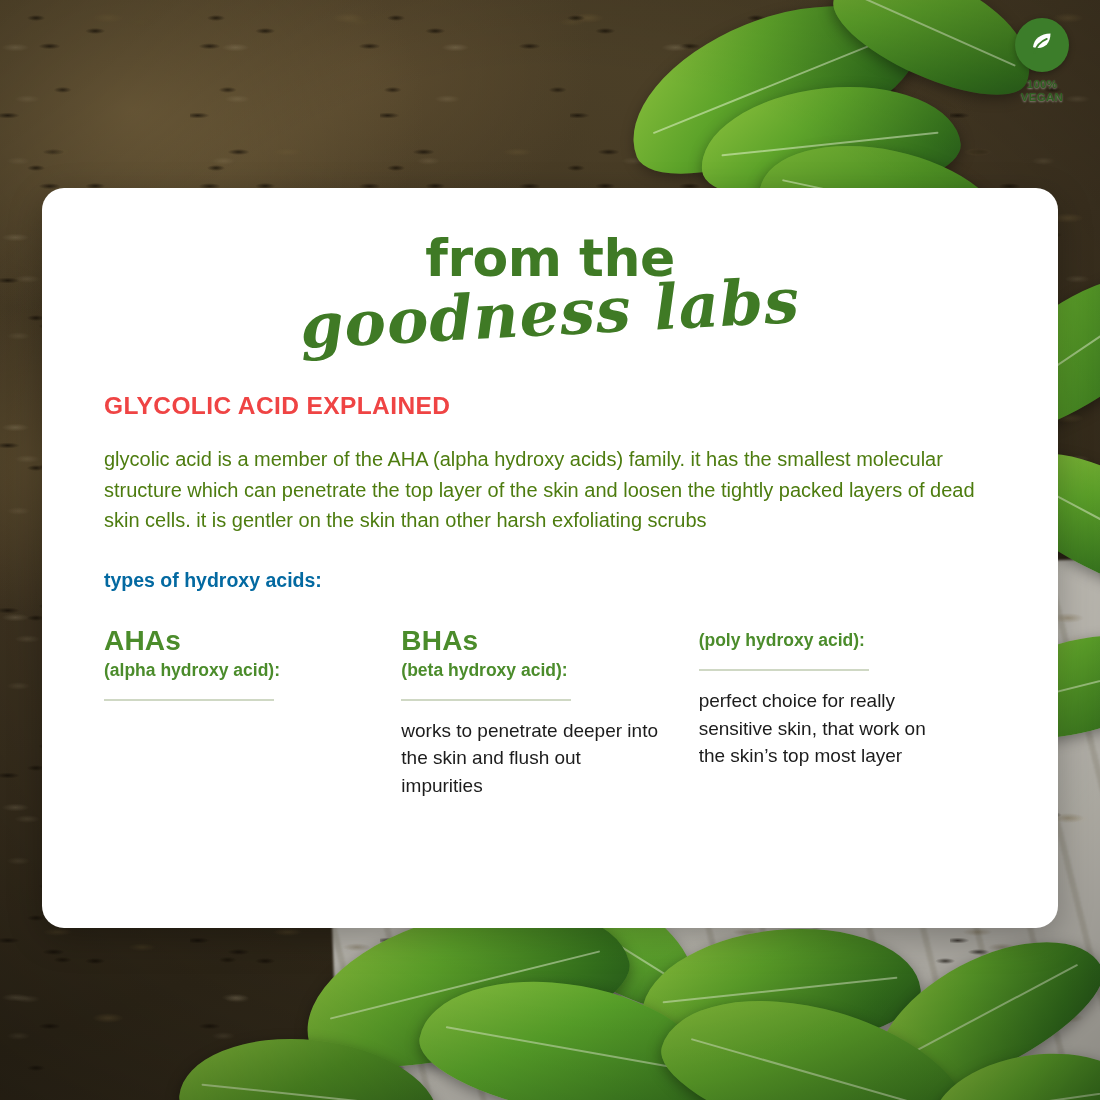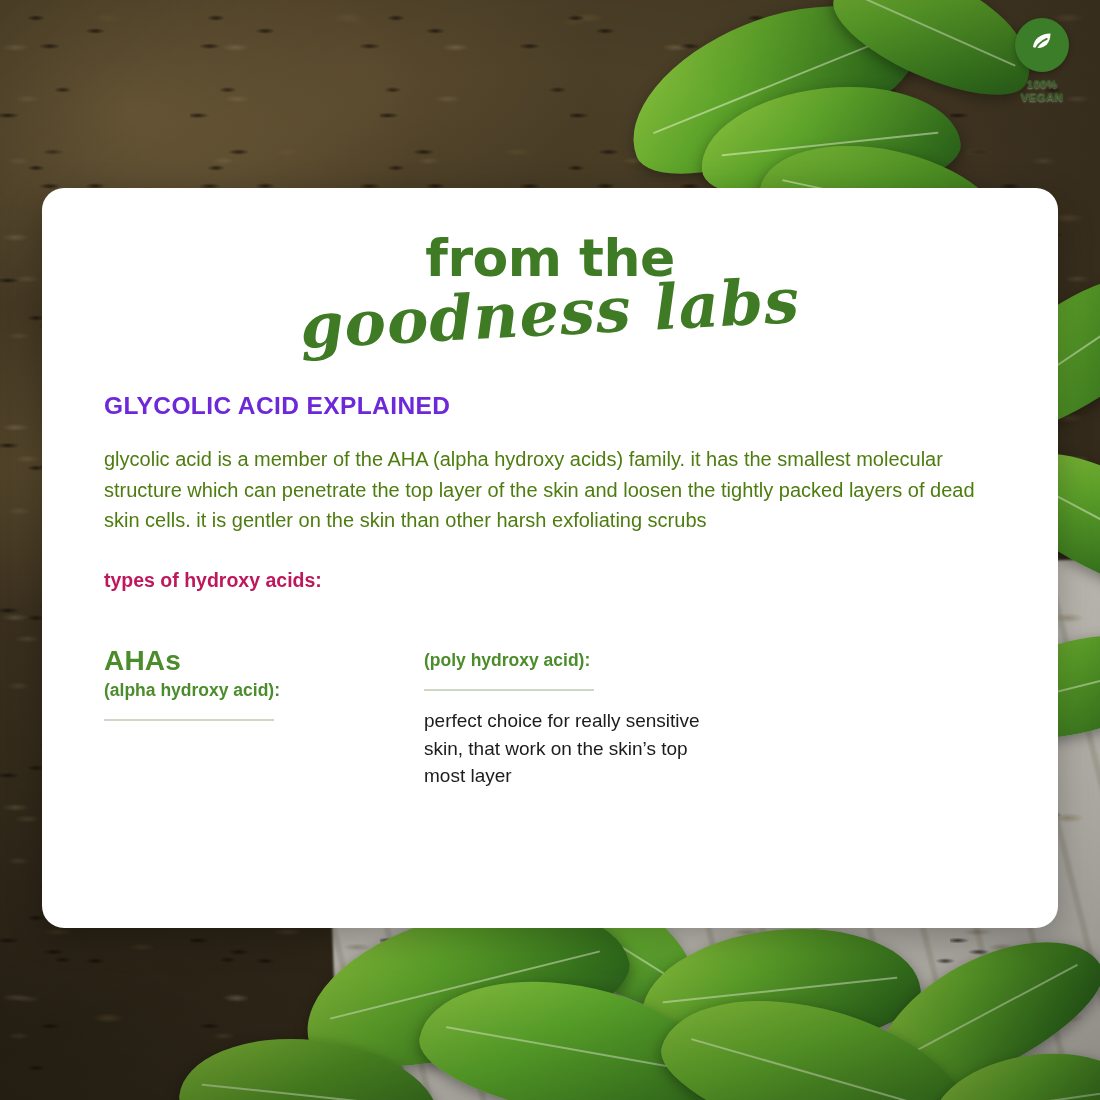--- a/index.html
+++ b/index.html
@@ -184,47 +184,47 @@
     font-style: italic;
     font-weight: bold;
     font-size: 62px;
     line-height: 1.05;
     letter-spacing: 1px;
     transform: rotate(-3deg);
     margin-top: -4px;
   }
 
   .section-title {
-    color: #6d28d9;
+    color: #ef4444;
     font-size: 24.5px;
     font-weight: bold;
     letter-spacing: .4px;
     margin-bottom: 24px;
   }
 
   .body-copy {
     color: #4d7c0f;
     font-size: 20px;
     line-height: 1.52;
     max-width: 900px;
     margin-bottom: 34px;
   }
 
   .types-label {
-    color: #be185d;
+    color: #0369a1;
     font-size: 19.5px;
     font-weight: bold;
     margin-bottom: 34px;
   }
 
   .cols {
     display: flex;
     gap: 0;
   }
-  .col { width: 320px; padding-right: 40px; margin-top: 20px; }
+  .col { width: 320px; padding-right: 40px; }
 
   .col-title {
     color: #4b8c2b;
     font-size: 28px;
     font-weight: bold;
     line-height: 1.05;
     letter-spacing: .2px;
   }
   .col-sub {
     color: #4b8c2b;
@@ -301,20 +301,26 @@
     <p class="types-label">types of hydroxy acids:</p>
 
     <div class="cols">
 
       <div class="col">
         <div class="col-title">AHAs</div>
         <div class="col-sub">(alpha hydroxy acid):</div>
         <div class="col-rule"></div>
       </div>
 
+      <div class="col">
+        <div class="col-title">BHAs</div>
+        <div class="col-sub">(beta hydroxy acid):</div>
+        <div class="col-rule"></div>
+        <div class="col-text">works to penetrate deeper into the skin and flush out impurities</div>
+      </div>
 
       <div class="col">
         <div class="col-sub">(poly hydroxy acid):</div>
         <div class="col-rule"></div>
         <div class="col-text">perfect choice for really sensitive skin, that work on the skin’s top most layer</div>
       </div>
 
     </div>
   </div>
 </div>

